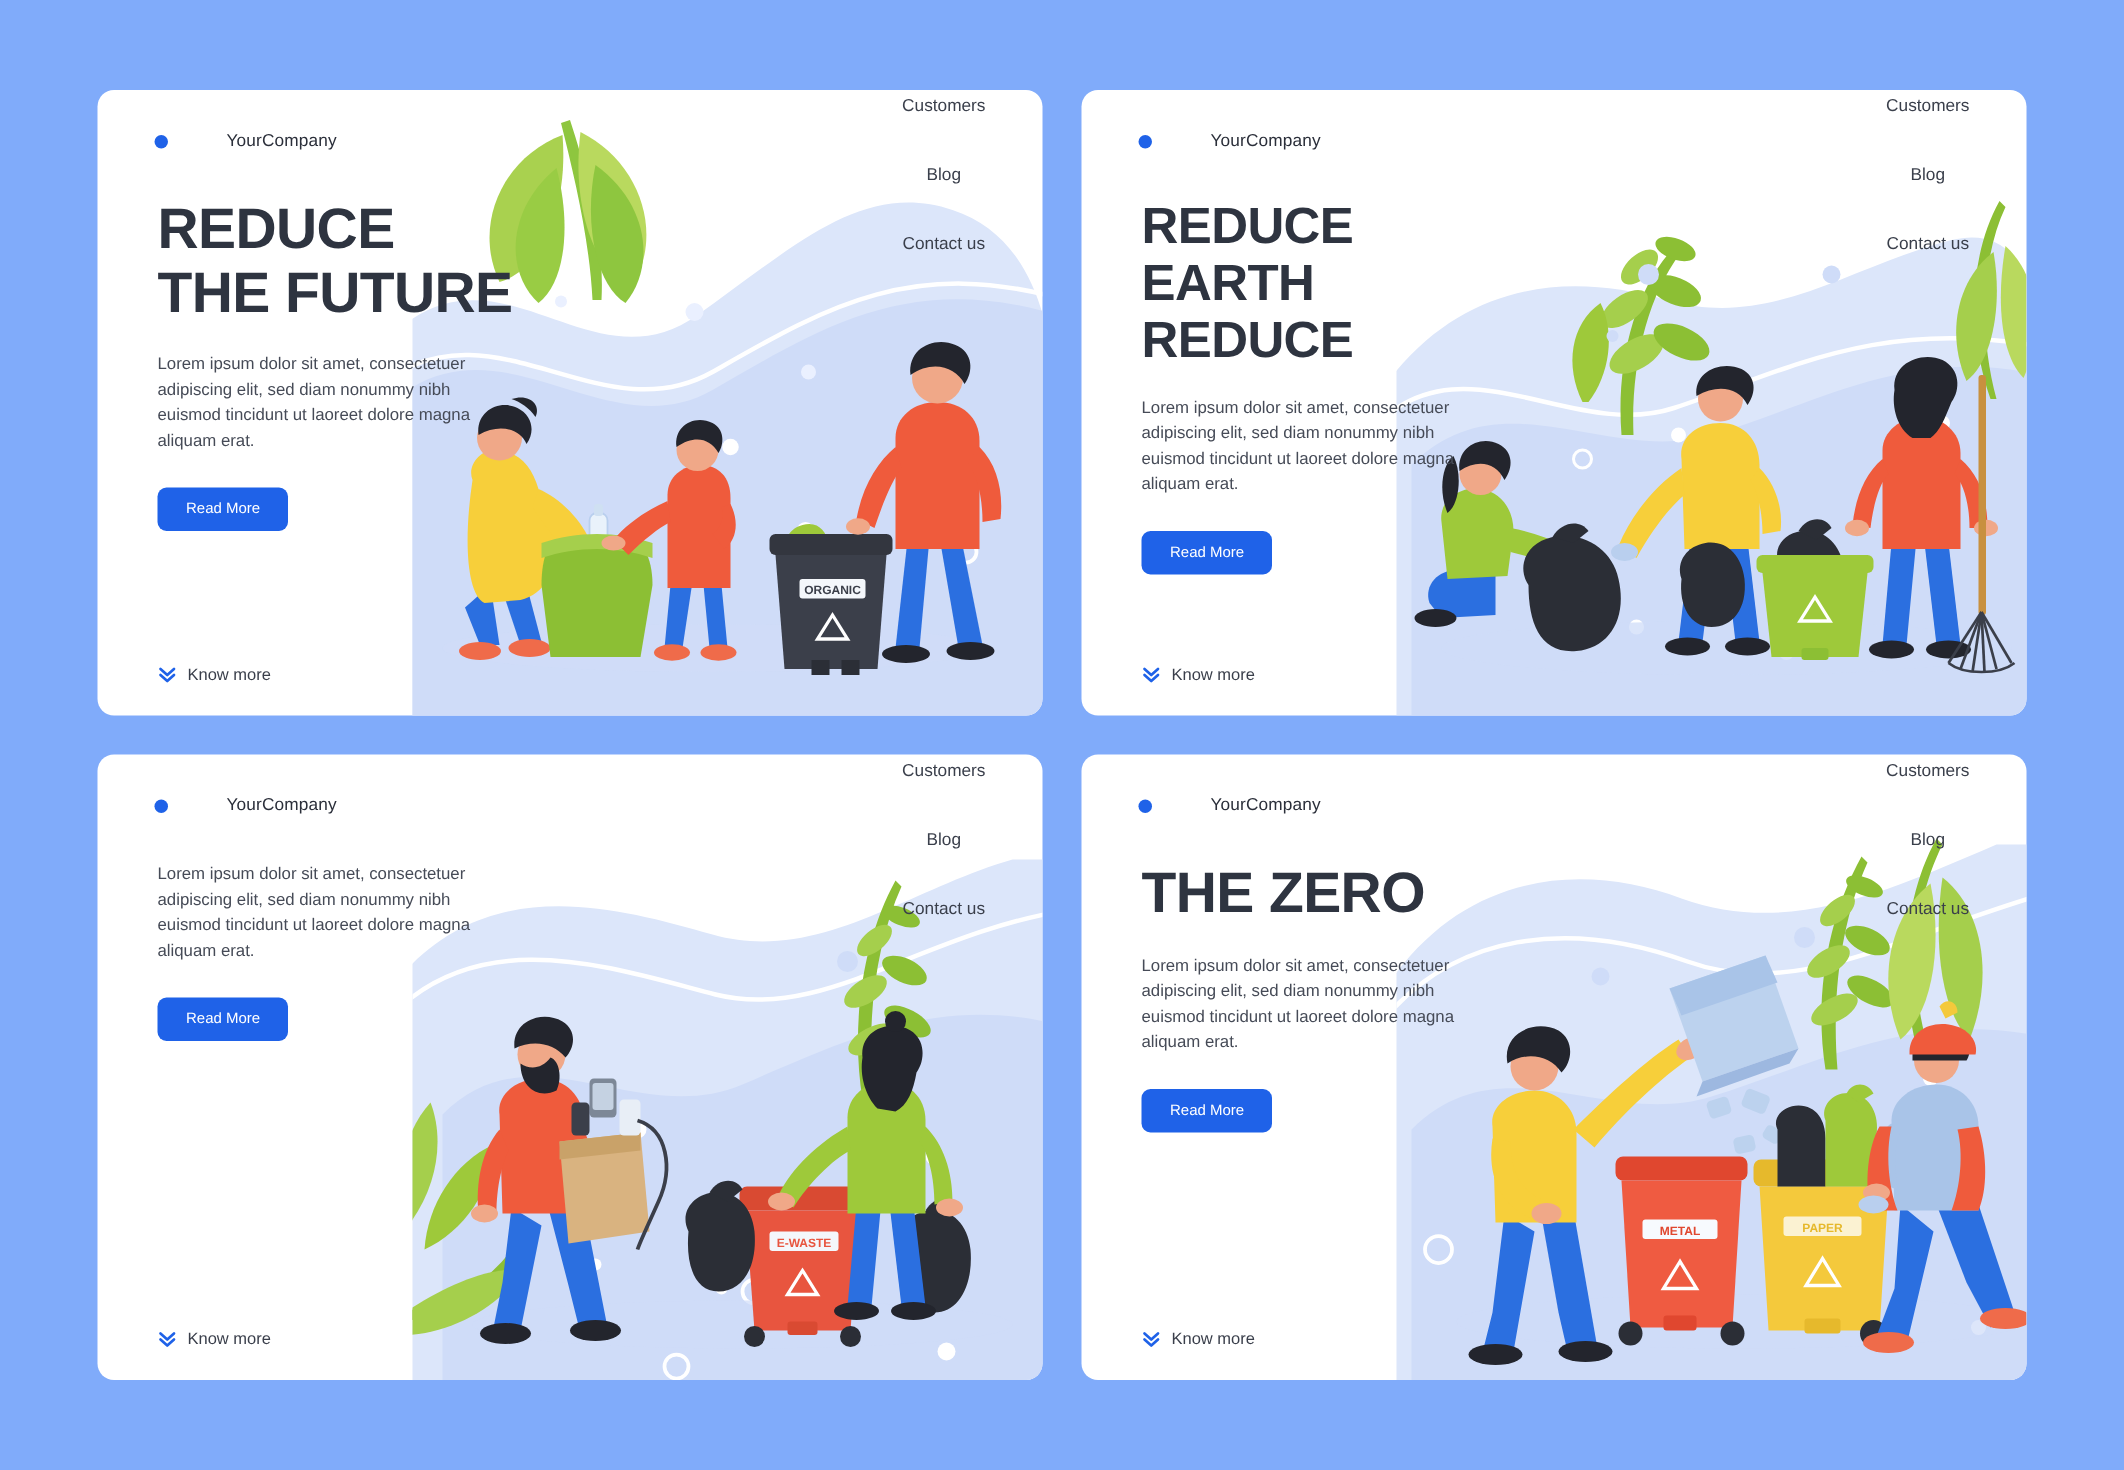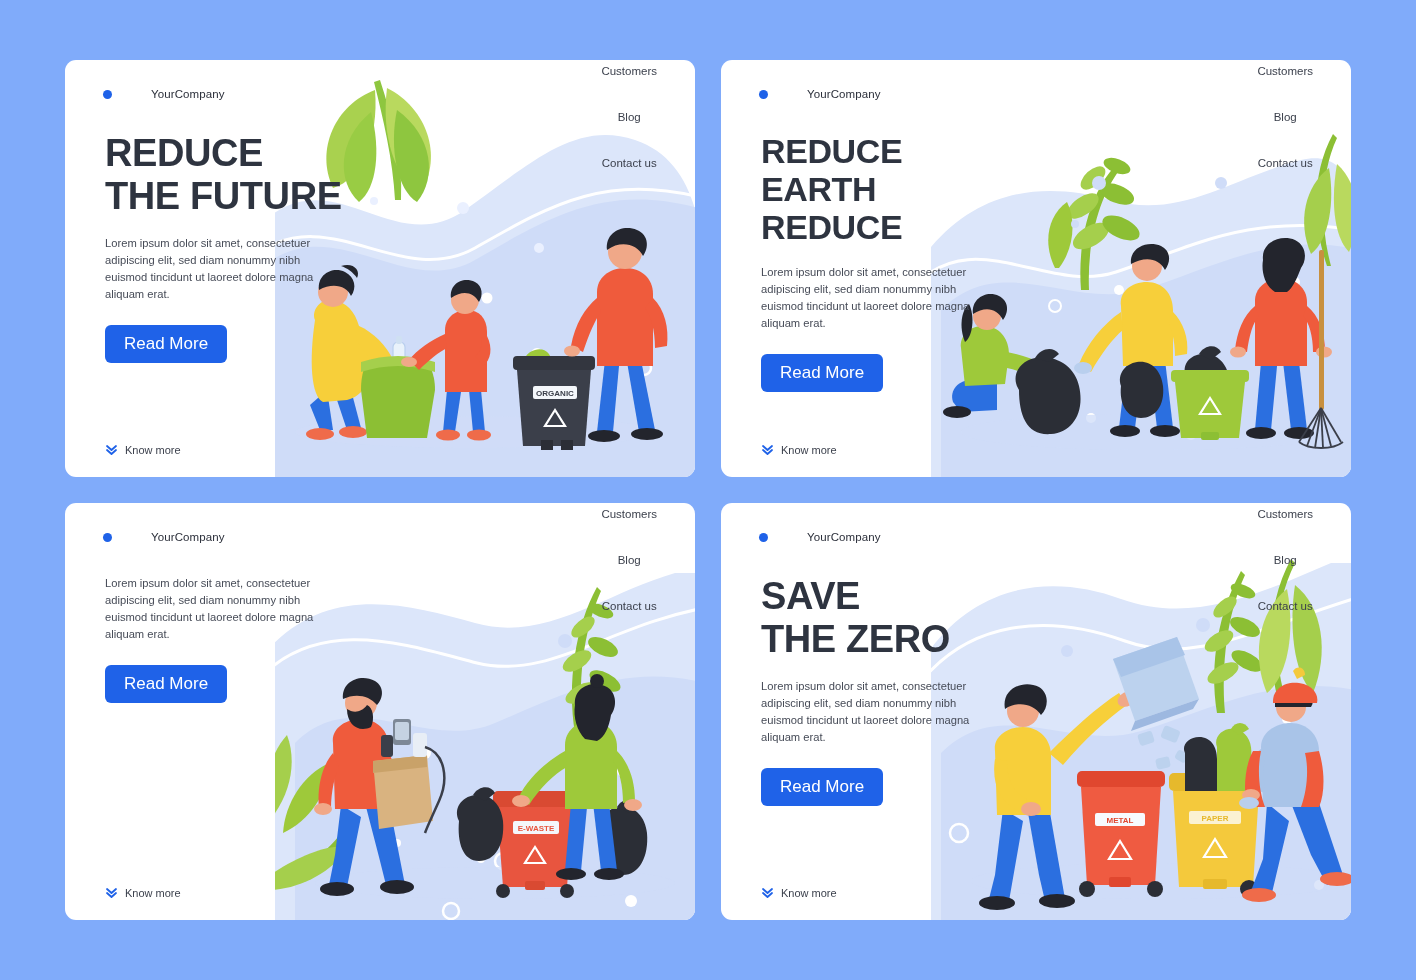--- a/index.html
+++ b/index.html
@@ -82,21 +82,21 @@
     line-height: 1.52;
     color: #464b57;
     width: 225px;
     margin-bottom: 22px;
   }
   .cta {
     display: inline-flex;
     align-items: center; justify-content: center;
     background: #1f62e8;
     color: #fff;
-    font-size: 17px;
+    font-size: 10px;
     border: none;
     border-radius: 6px;
     padding: 9px 19px;
     cursor: pointer;
   }
   .knowmore {
     position: absolute;
     left: 40px; bottom: 21px;
     display: flex; align-items: flex-end; gap: 7px;
     cursor: pointer; z-index: 25;
@@ -648,21 +648,20 @@
       <div class="nav-links">
         <a class="nav-link">Home</a>
         <a class="nav-link">Customers</a>
         <a class="nav-link">Blog</a>
         <a class="nav-link">Contact us</a>
       </div>
     </nav>
 
     <div class="copy">
       <h1 class="headline">
-        <span class="ln">SAVE</span>
         <span class="ln">THE ZERO</span>
       </h1>
       <p class="lede">Lorem ipsum dolor sit amet, consectetuer adipiscing elit, sed diam nonummy nibh euismod tincidunt ut laoreet dolore magna aliquam erat.</p>
       <button class="cta">Read More</button>
     </div>
 
     <div class="knowmore">
       <svg class="chev" width="13" height="13" viewBox="0 0 13 13">
         <path d="M2 3 L6.5 7 L11 3" fill="none" stroke="#1f62e8" stroke-width="1.8" stroke-linecap="round" stroke-linejoin="round"></path>
         <path d="M2 7 L6.5 11 L11 7" fill="none" stroke="#1f62e8" stroke-width="1.8" stroke-linecap="round" stroke-linejoin="round"></path>

